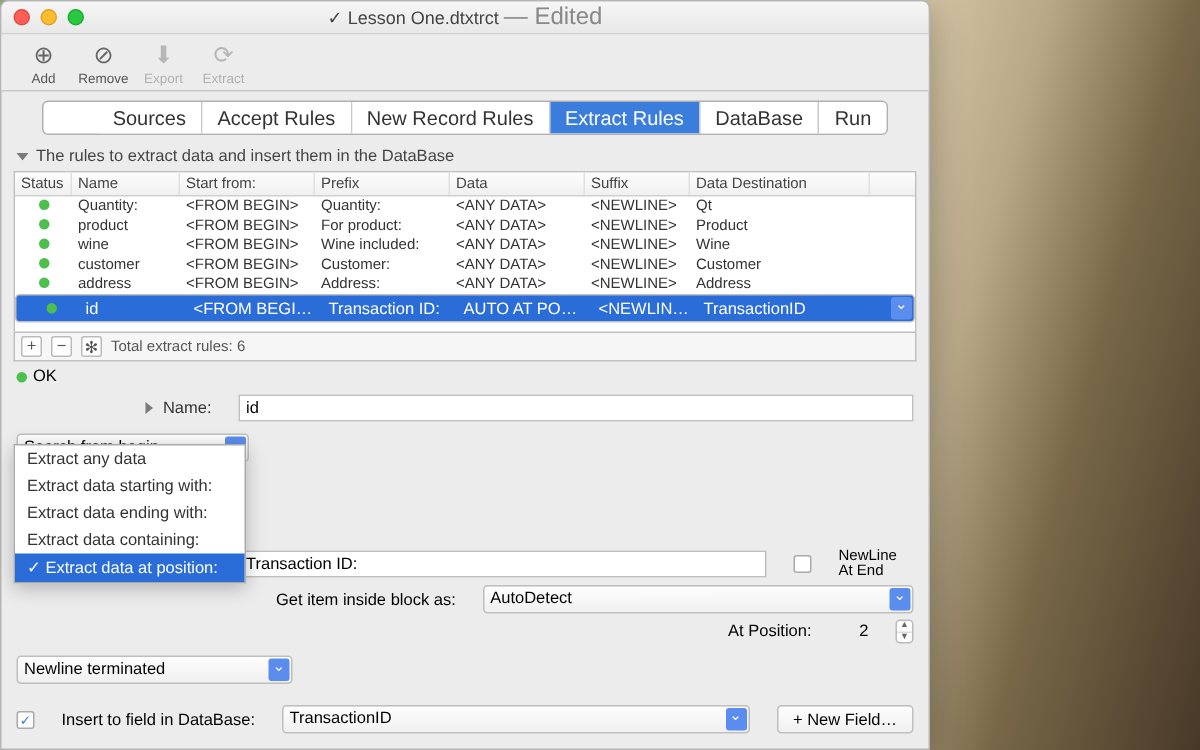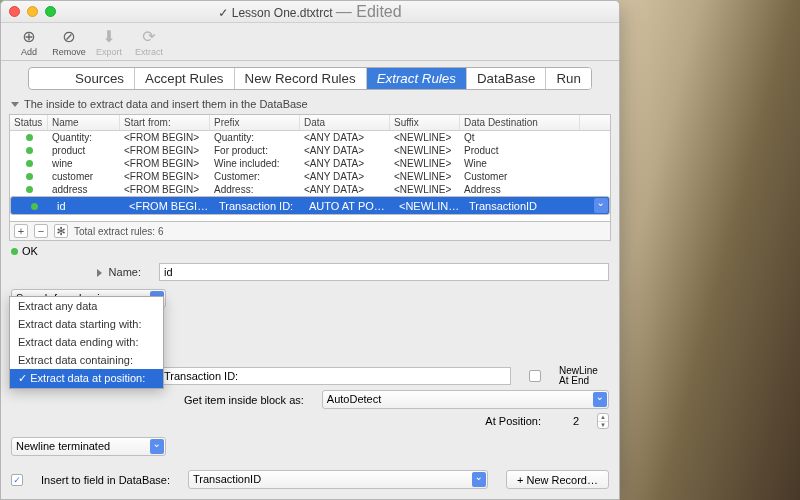--- a/index.html
+++ b/index.html
@@ -16,21 +16,21 @@
 .title .mod { color: #888; font-size: 16px; }
 .toolbar { height: 38px; display: flex; align-items: center; padding: 2px 8px; gap: 0; border-bottom: 1px solid #c8c8c8; background: #ececec; }
 .tbtn { display: flex; flex-direction: column; align-items: center; width: 40px; cursor: default; color: #555; }
 .tbtn .ico { height: 20px; display: flex; align-items: center; justify-content: center; font-size: 16px; color: #666; }
 .tbtn .lbl { font-size: 9px; color: #555; }
 .tbtn.dim { opacity: 0.4; }
 .tabs { display: flex; justify-content: center; padding: 6px 0 4px; }
 .seg { display: flex; border: 1px solid #b0b0b0; border-radius: 4px; overflow: hidden; background: #fff; font-size: 11px; padding-left: 36px; }
 .seg button { border: none; background: #fff; padding: 3px 10px; border-right: 1px solid #c8c8c8; cursor: default; color: #333; }
 .seg button:last-child { border-right: none; }
-.seg button.active { background: #3b7ddd; color: #fff; font-style: italic; }
+.seg button.active { background: #3b7ddd; color: #fff; }
 .content { flex: 1; display: flex; flex-direction: column; padding: 0 8px 8px; overflow: hidden; }
 .caption { display: flex; align-items: center; gap: 5px; padding: 4px 2px; color: #444; font-size: 11px; }
 .arrow { width: 0; height: 0; border-left: 4px solid transparent; border-right: 4px solid transparent; border-top: 5px solid #7a7a7a; }
 .arrow.r { border-top: 4px solid transparent; border-bottom: 4px solid transparent; border-left: 5px solid #7a7a7a; border-right: none; width:0; height:0;}
 .table { border: 1px solid #c0c0c0; background: #fff; height: 118px; overflow: hidden; }
 .thead, .trow { display: grid; grid-template-columns: 38px 72px 90px 90px 90px 70px 120px; font-size: 10px; }
 .thead { background: linear-gradient(#fdfdfd,#f0f0f0); border-bottom: 1px solid #d0d0d0; color: #444; }
 .thead div { padding: 2px 4px; border-right: 1px solid #e0e0e0; white-space: nowrap; overflow: hidden; }
 .trow div { padding: 1px 4px; white-space: nowrap; overflow: hidden; text-overflow: ellipsis; color: #333; }
 .trow.sel { background: #2a6cd8; color: #fff; }
@@ -101,21 +101,21 @@
         <button>New Record Rules</button>
         <button class="active">Extract Rules</button>
         <button>DataBase</button>
         <button>Run</button>
       </div>
   </div>
 
   <div class="content">
     <div class="caption">
       <span class="arrow"></span>
-      <span>The inside to extract data and insert them in the DataBase</span>
+      <span>The rules to extract data and insert them in the DataBase</span>
     </div>
 
     <div class="table">
       <div class="thead" id="thead">
           <div>Status</div>
           <div>Name</div>
           <div>Start from:</div>
           <div>Prefix</div>
           <div>Data</div>
           <div>Suffix</div>
@@ -218,28 +218,28 @@
       <span style="flex:1;"></span>
       <span>At Position:</span>
       <span style="width:20px; text-align:right;">2</span>
       <span class="stepper">
           <div>▲</div>
           <div>▼</div>
         </span>
     </div>
 
     <div class="form-row" style="margin-top:4px;">
-      <div class="sel" style="width:155px;">Newline terminated</div>
+      <div class="sel" style="width:184px;">Newline terminated</div>
     </div>
 
     <div class="form-row" style="margin-top:10px;">
       <span class="chk on"></span>
       <span>Insert to field in DataBase:</span>
       <div class="sel" style="flex:1;">TransactionID</div>
-      <button class="btn">+ New Record…</button>
+      <button class="btn">+ New Field…</button>
     </div>
   </div>
 
   <div class="dropdown-menu" id="ddmenu">
       <div>Extract any data</div>
       <div>Extract data starting with:</div>
       <div>Extract data ending with:</div>
       <div>Extract data containing:</div>
       <div class="sel-item">Extract data at position:</div>
     </div>

